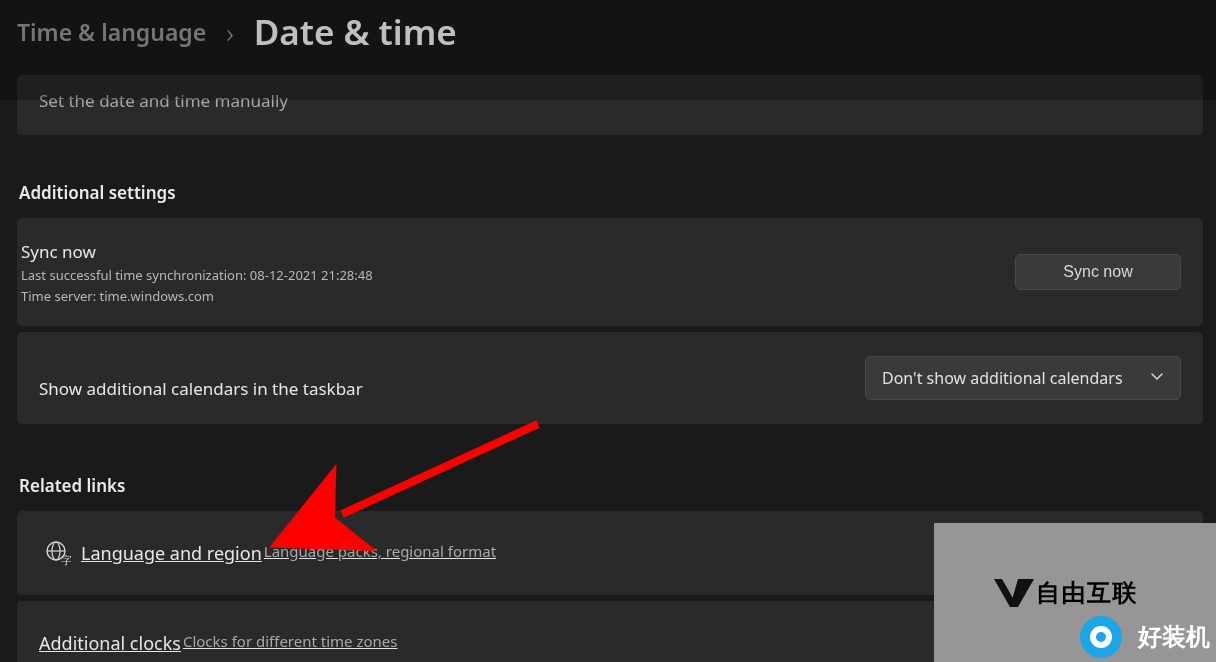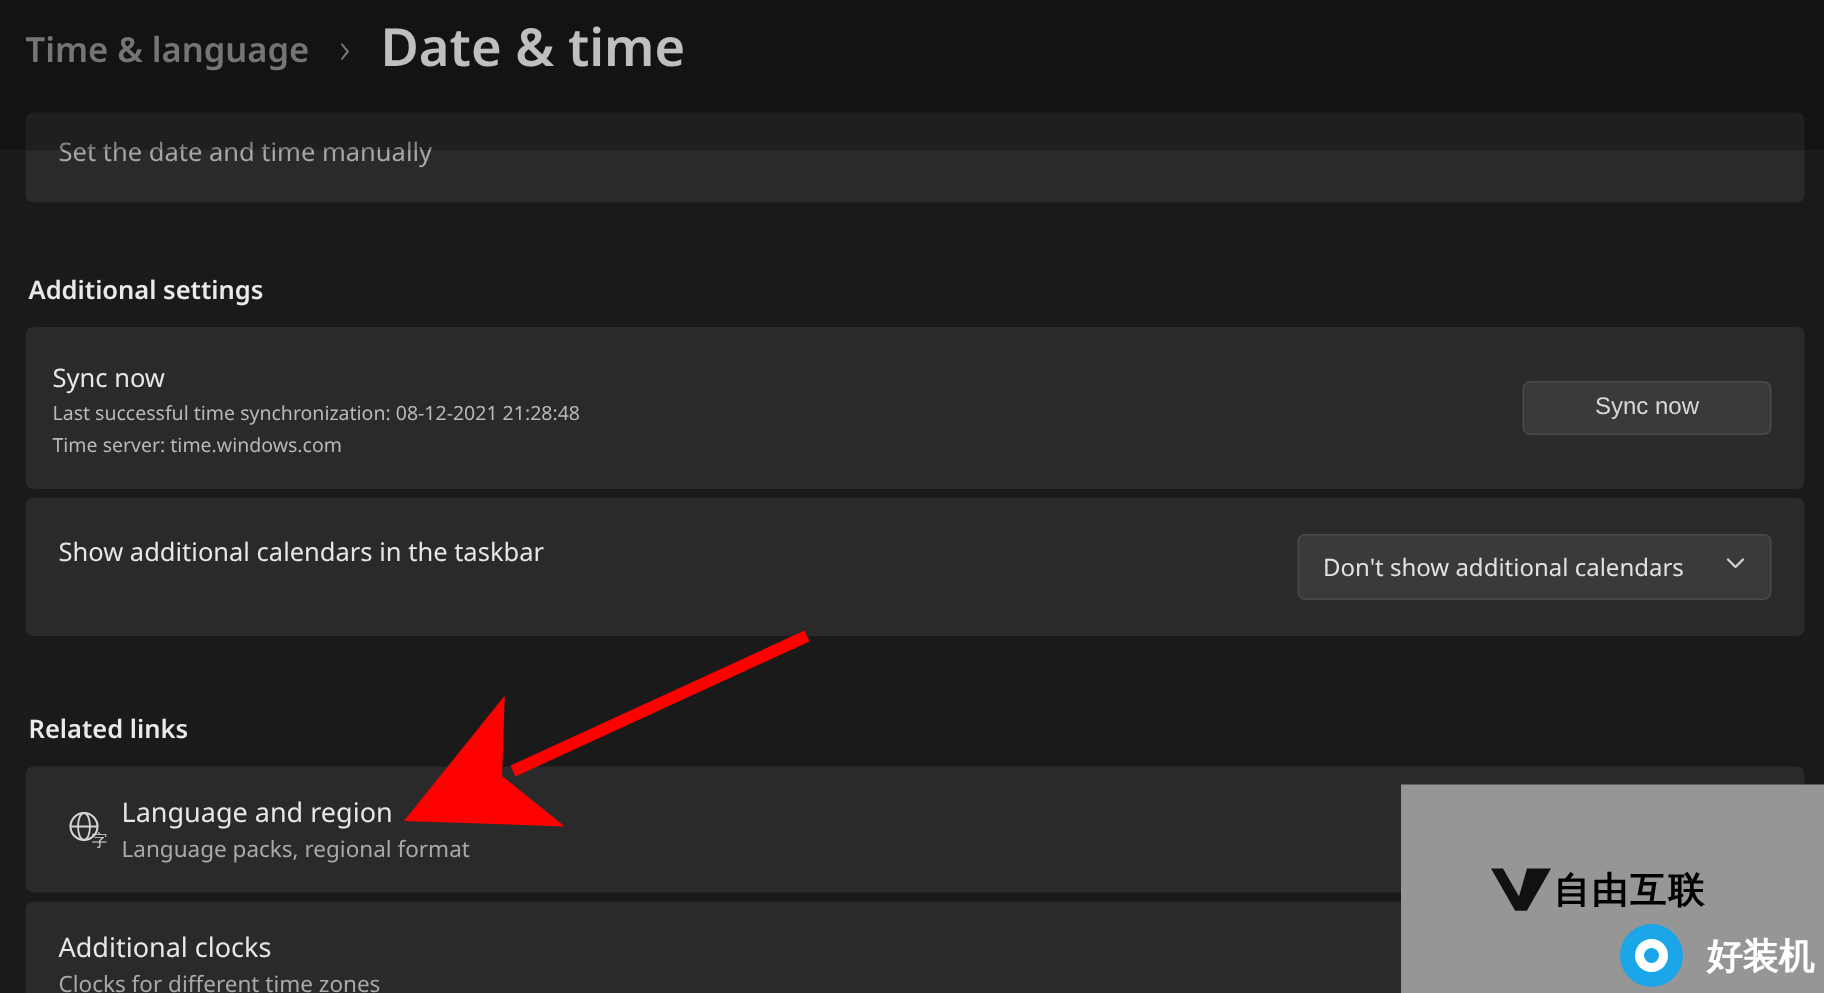--- a/index.html
+++ b/index.html
@@ -84,34 +84,34 @@
 
   .section-head {
     font-size: 17px;
     font-weight: 600;
     color: #eaeaea;
     margin: 46px 0 14px 2px;
   }
   .section-head.tight { margin-top: 50px; }
 
   .card.sync {
-    padding: 18px 22px 18px 18px;
+    padding: 18px 22px 18px 4px;
     display: flex;
     align-items: center;
     justify-content: space-between;
     min-height: 108px;
   }
   .sync-texts { display: flex; flex-direction: column; gap: 3px; }
   .sync-title { font-size: 17px; color: #e7e7e7; }
   .sync-sub   { font-size: 13px; color: #b8b8b8; }
 
   .card.calendar {
     padding: 24px 22px;
     display: flex;
-    align-items: flex-start;
+    align-items: flex-end;
     justify-content: space-between;
     min-height: 84px;
   }
   .calendar-label { font-size: 17px; color: #e7e7e7; }
   .dropdown {
     background: #3a3a3a;
     border: 1px solid #4a4a4a;
     border-radius: 5px;
     padding: 10px 16px;
     display: flex;
@@ -134,21 +134,21 @@
     align-items: center;
     min-height: 84px;
     cursor: pointer;
   }
   .link-icon {
     width: 46px;
     display: flex;
     justify-content: center;
     align-items: center;
   }
-  .link-texts { display: flex; flex-direction: column; gap: 2px; flex: 1; }
+  .link-texts { display: flex; flex-direction: row; gap: 2px; flex: 1; text-decoration: underline; }
   .link-title { font-size: 18px; color: #e7e7e7; }
   .link-sub   { font-size: 15px; color: #a9a9a9; }
   .link-chevron {
     color: #d0d0d0;
     font-size: 18px;
     padding-right: 8px;
   }
   .link-ext-icon { color: #d0d0d0; padding-right: 8px; }
 
   

